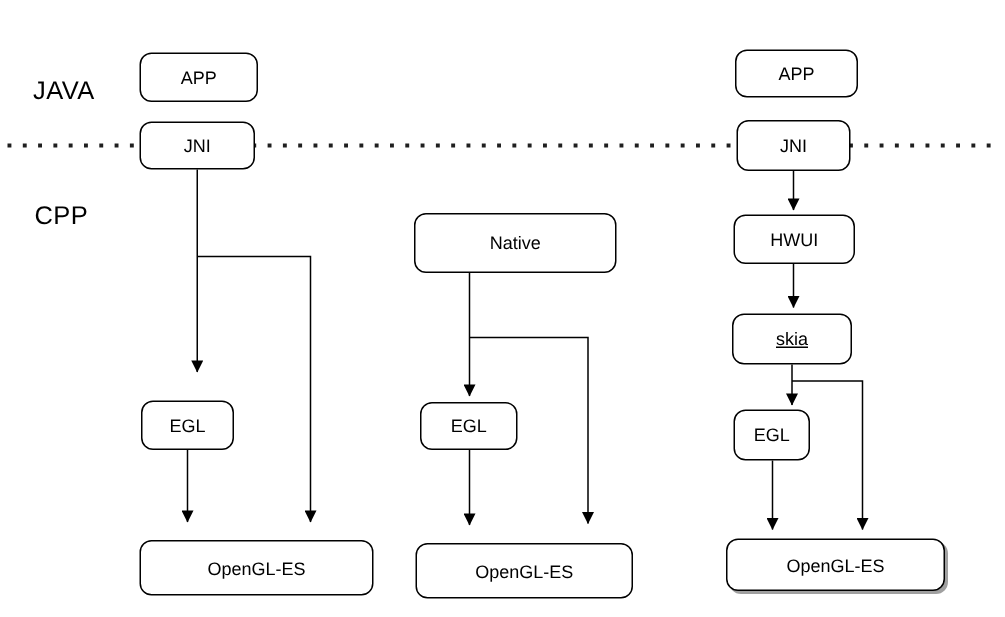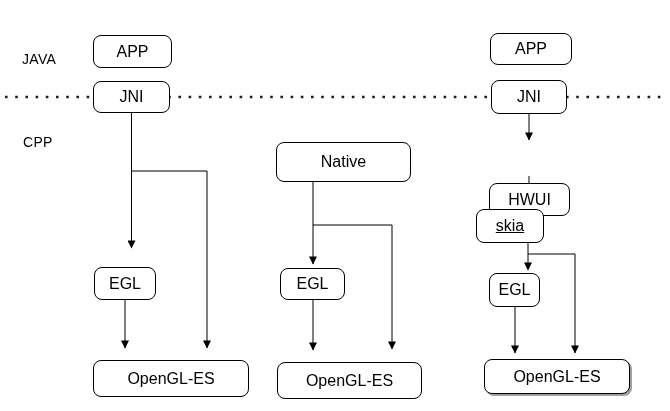--- a/index.html
+++ b/index.html
@@ -23,46 +23,46 @@
   }
   .node {
     position: absolute;
     box-sizing: border-box;
     background: #ffffff;
     border: 1px solid #000000;
     border-radius: 8px;
     display: flex;
     align-items: center;
     justify-content: center;
-    font-size: 16px;
+    font-size: 12px;
     line-height: 1;
     white-space: nowrap;
   }
   .node.shadowed {
     box-shadow: 2px 2px 0 rgba(128,128,128,0.75);
   }
   .layer-label {
     position: absolute;
-    font-size: 14px;
+    font-size: 17px;
     letter-spacing: 0.3px;
   }
   
   .c1-app  { left: 93px;  top: 35px;  width: 79px;  height: 33px; }
   .c1-jni  { left: 93px;  top: 81px;  width: 77px;  height: 32px; }
   .c1-egl  { left: 94px;  top: 267px; width: 62px;  height: 33px; }
   .c1-gles { left: 93px;  top: 360px; width: 156px; height: 37px; }
   
   .c2-native { left: 276px; top: 142px; width: 135px; height: 40px; }
   .c2-egl    { left: 280px; top: 268px; width: 65px;  height: 32px; }
   .c2-gles   { left: 277px; top: 362px; width: 145px; height: 37px; }
   
   .c3-app  { left: 490px; top: 33px;  width: 82px; height: 32px; }
   .c3-jni  { left: 491px; top: 80px;  width: 76px; height: 34px; }
-  .c3-hwui { left: 489px; top: 143px; width: 81px; height: 33px; margin-top: 40px; }
-  .c3-skia { left: 476px; top: 209px; width: 68px; height: 34px; text-decoration: underline; }
+  .c3-hwui { left: 489px; top: 143px; width: 81px; height: 33px; }
+  .c3-skia { left: 488px; top: 209px; width: 80px; height: 34px; text-decoration: underline; }
   .c3-egl  { left: 489px; top: 273px; width: 51px; height: 34px; }
   .c3-gles { left: 484px; top: 359px; width: 146px; height: 35px; }
   .lbl-java { left: 22px; top: 51px; }
   .lbl-cpp  { left: 23px; top: 134px; }
 </style>
 </head>
 <body>
 
 <div id="canvas">
 

